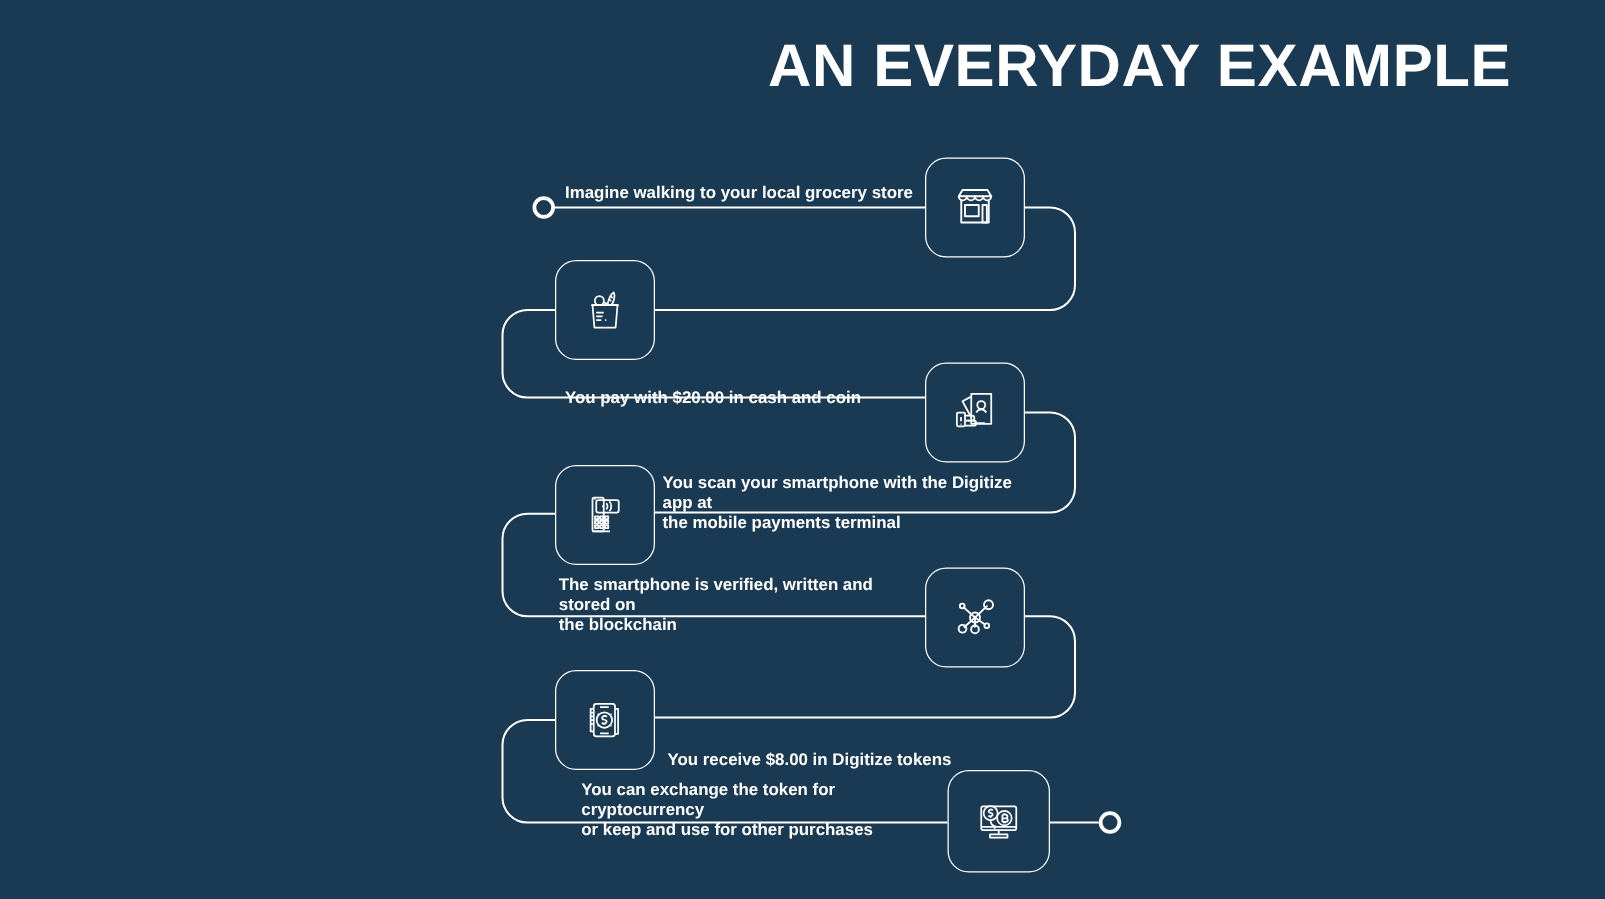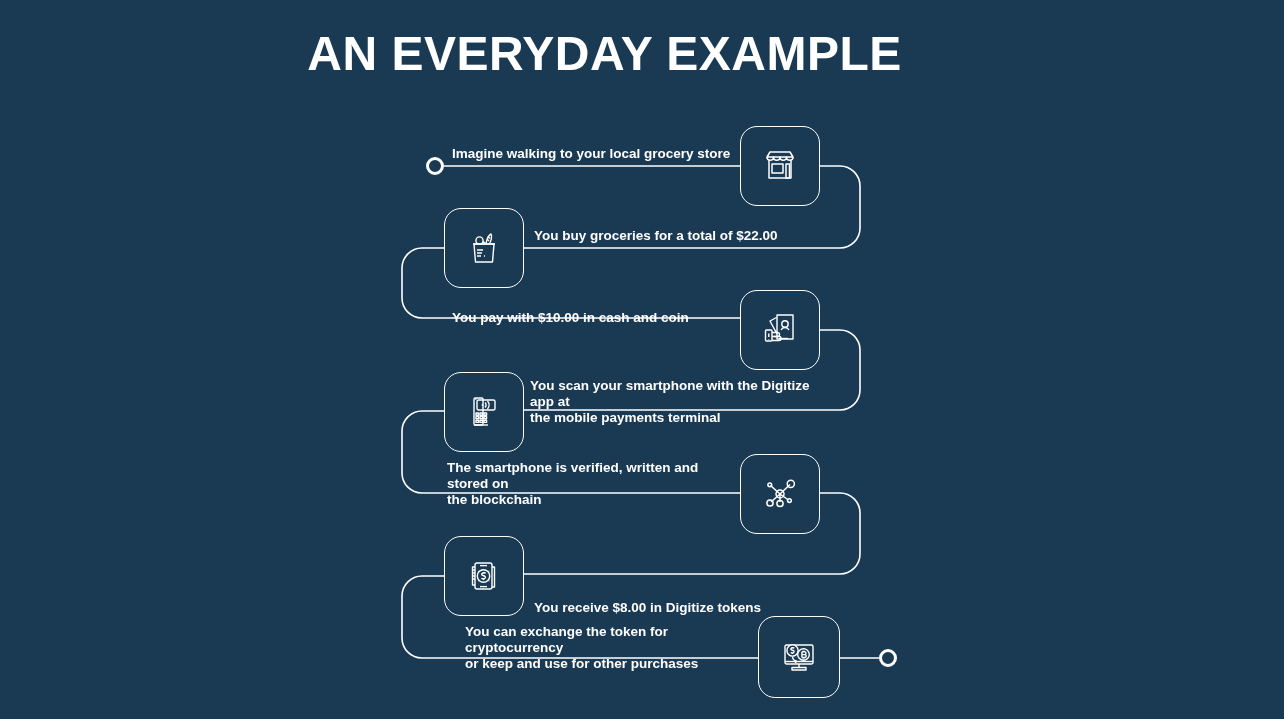--- a/index.html
+++ b/index.html
@@ -8,21 +8,21 @@
     background:#1a3a54;
     font-family:"Liberation Sans", sans-serif;
     overflow:hidden;
     position:relative;
   }
   #stage { position:relative; width:1284px; height:719px; }
 
   #page-title {
     position:absolute;
     top:26px; left:0; width:1209px;
-    text-align:center;
+    text-align:right;
     color:#ffffff;
     font-size:48px;
     font-weight:bold;
     letter-spacing:0.5px;
   }
 
   #flow-svg {
     position:absolute; top:0; left:0;
     width:1284px; height:719px;
     pointer-events:none;
@@ -102,36 +102,35 @@
     <svg width="44" height="44" viewBox="0 0 44 44" stroke="#ffffff" stroke-width="1.4" fill="none" stroke-linejoin="round">
       <path d="M12 18 L13.5 36 H30.5 L32 18 Z"></path>
       <path d="M11 18 H33"></path>
       <path d="M24 18 C25 12 27 9 29 8 C30.5 10.5 29 16 27 18"></path>
       <path d="M26 10.5 L28 12.5 M25 13 L27 15"></path>
       <circle cx="17.5" cy="14.5" r="3.6"></circle>
       <path d="M20.5 16 a3 3 0 0 1 3 2"></path>
       <path d="M15 24 H21 M15 27 H20 M15 30 H19 M22 30 h1"></path>
     </svg>
   </div>
-  <div class="step-label label-left" style="left:534px; top:228px; width:290px;">You buy groceries for a total of $22.00</div>
 
   <div class="step-card" style="left:740px; top:290px; width:80px; height:80px;">
     <svg width="46" height="46" viewBox="0 0 46 46" stroke="#ffffff" stroke-width="1.4" fill="none" stroke-linejoin="round">
       <rect x="20" y="8" width="16" height="24"></rect>
       <circle cx="28" cy="17" r="3.2"></circle>
       <path d="M24 23 a4.5 4.5 0 0 1 8 0"></path>
       <path d="M19.5 10.5 L13 14 L20 27"></path>
       <rect x="8.5" y="23" width="6.5" height="11" rx="1"></rect>
       <path d="M11.8 26.5 v3.5 M11.8 32 v0.6"></path>
       <path d="M15 25.5 h5.5 a2 2 0 0 1 0 4 H17"></path>
       <path d="M15 29.5 h7 a2 2 0 0 1 0 4 H15"></path>
       <path d="M22 31.5 h9"></path>
     </svg>
   </div>
-  <div class="step-label label-left" style="left:452px; top:310px; width:290px;">You pay with $10.00 in cash and coin</div>
+  <div class="step-label label-left" style="left:452px; top:310px; width:290px;">You pay with $20.00 in cash and coin</div>
 
   <div class="step-card" style="left:444px; top:372px; width:80px; height:80px;">
     <svg width="46" height="46" viewBox="0 0 46 46" stroke="#ffffff" stroke-width="1.4" fill="none" stroke-linejoin="round">
       <rect x="13" y="9" width="9" height="27" rx="1.3"></rect>
       <path d="M14.8 9.5 v1.2"></path>
       <rect x="16" y="11" width="18" height="10" rx="1.6"></rect>
       <path d="M24 13.5 a3.5 3.5 0 0 1 0 5 M26.5 12 a6 6 0 0 1 0 8"></path>
       <circle cx="21.5" cy="16" r="0.9" fill="#ffffff" stroke="none"></circle>
       <rect x="15" y="24" width="2.6" height="2.2"></rect>
         <rect x="19" y="24" width="2.6" height="2.2"></rect>

